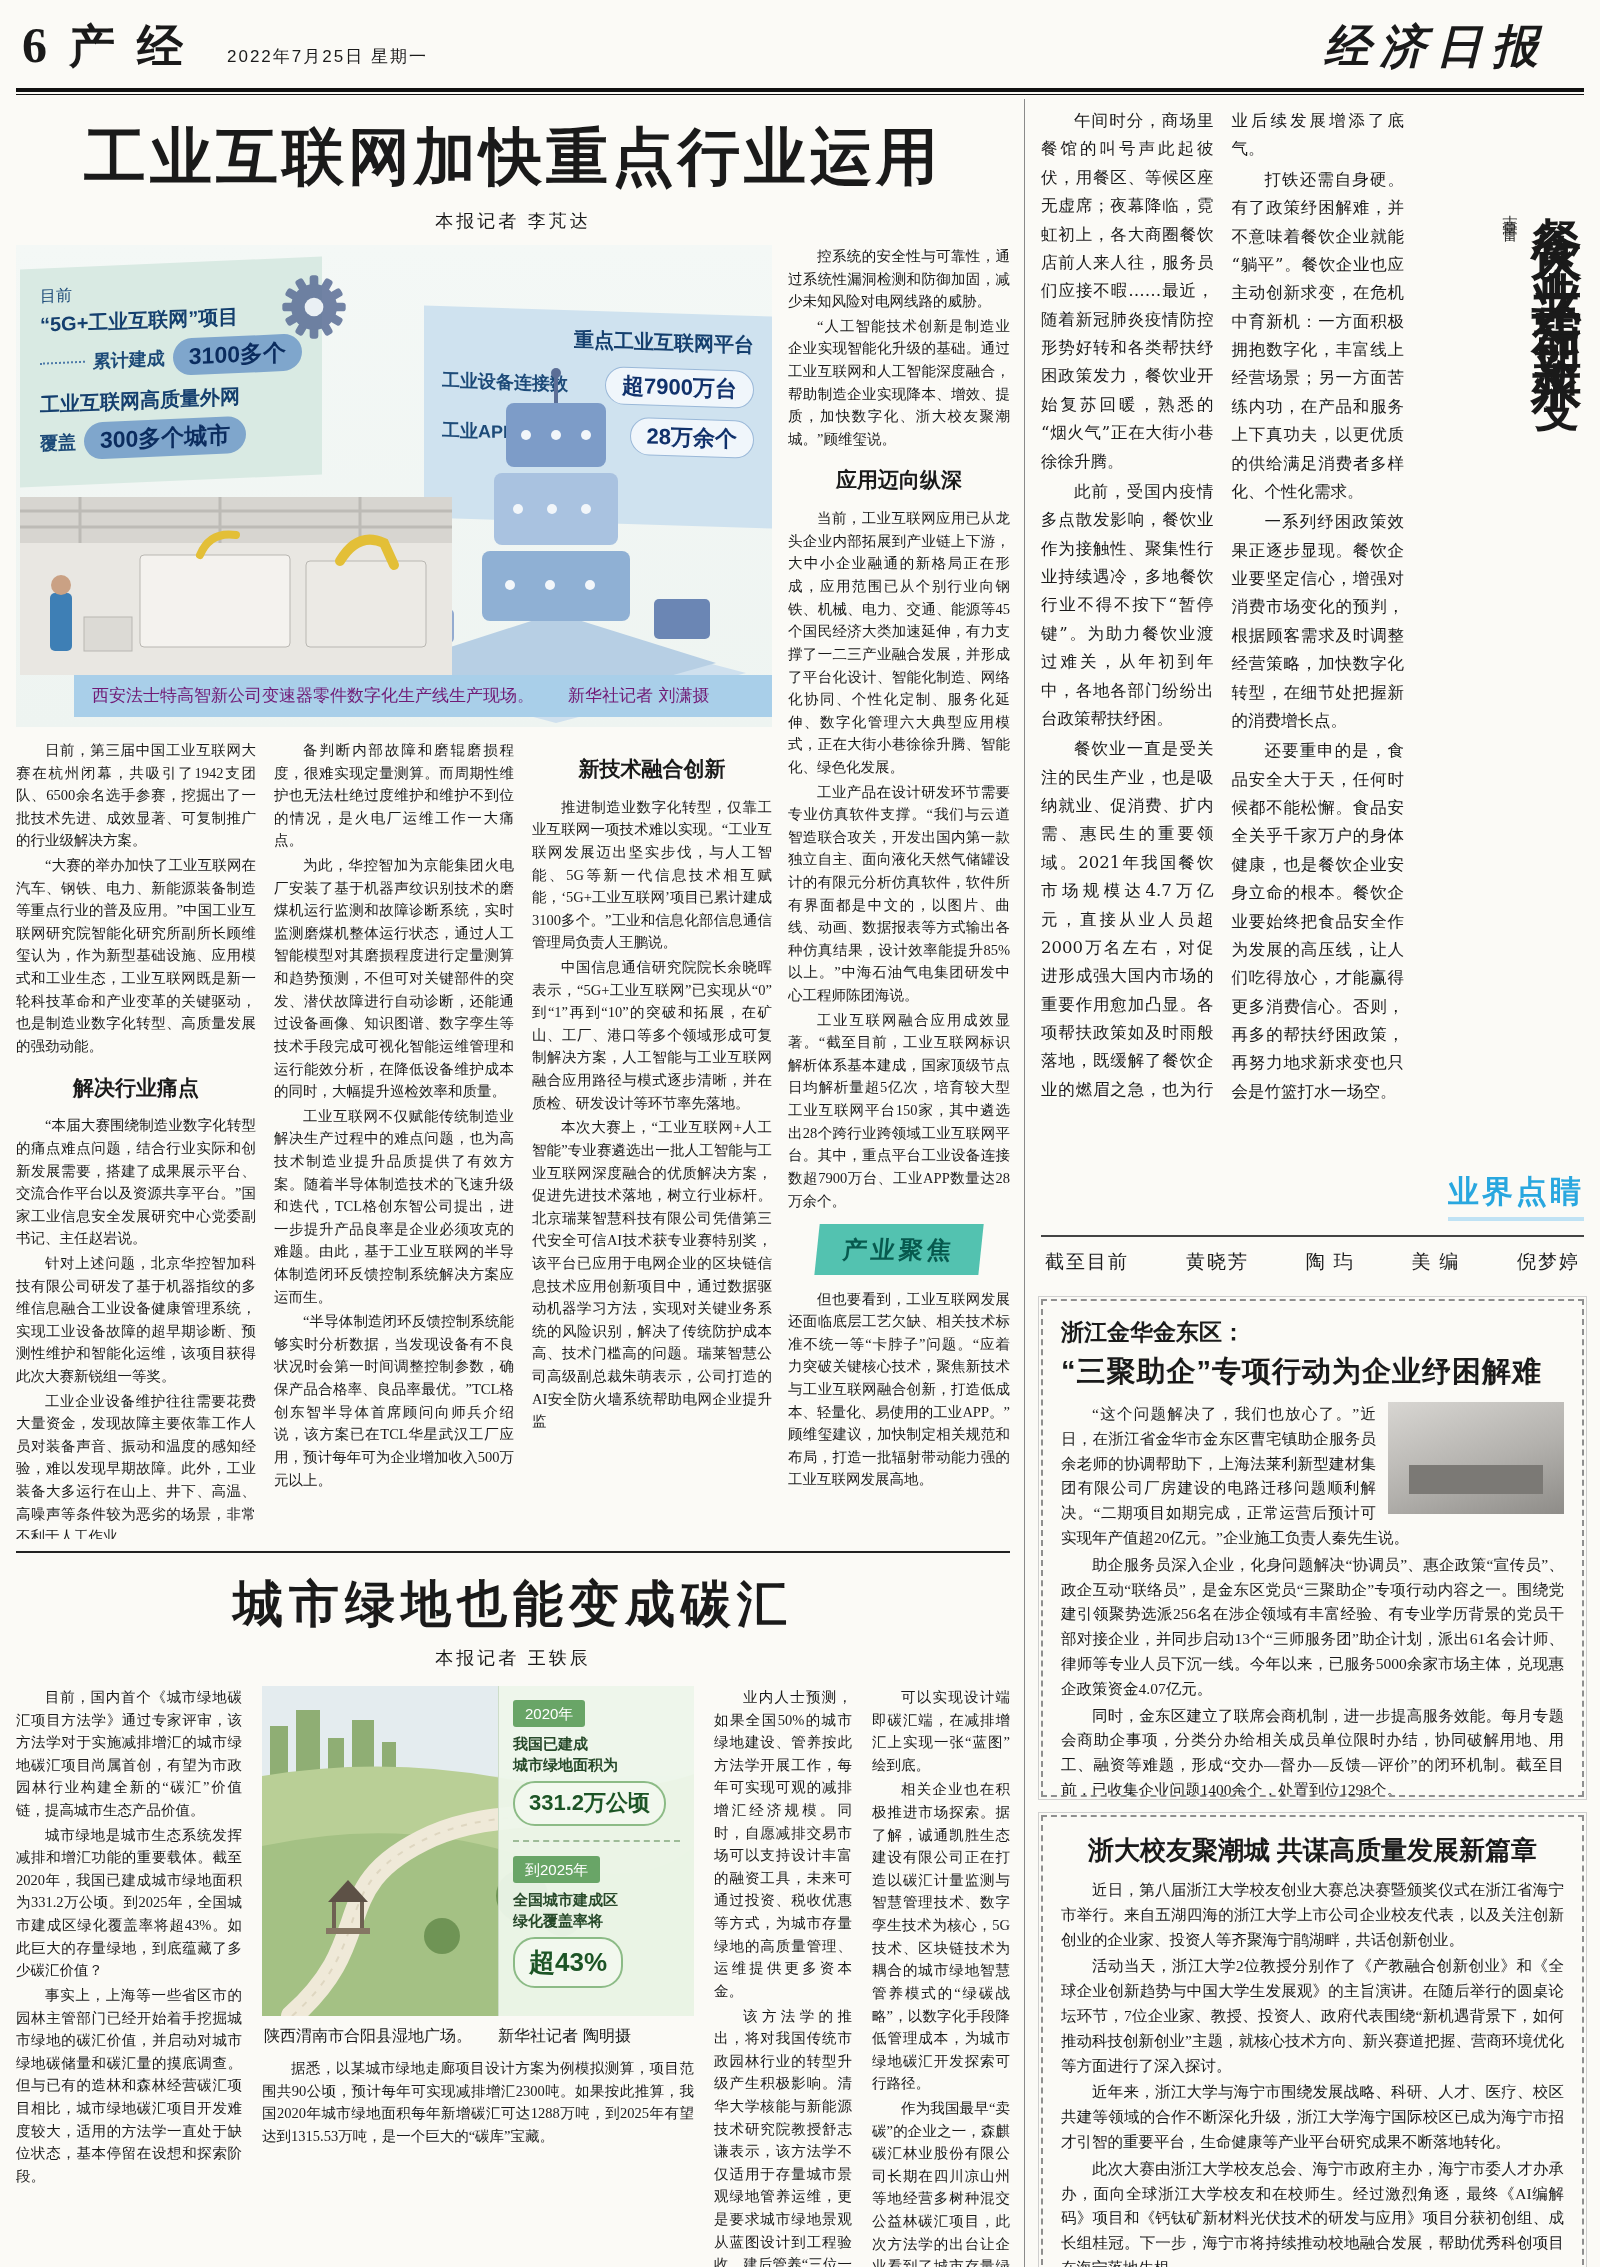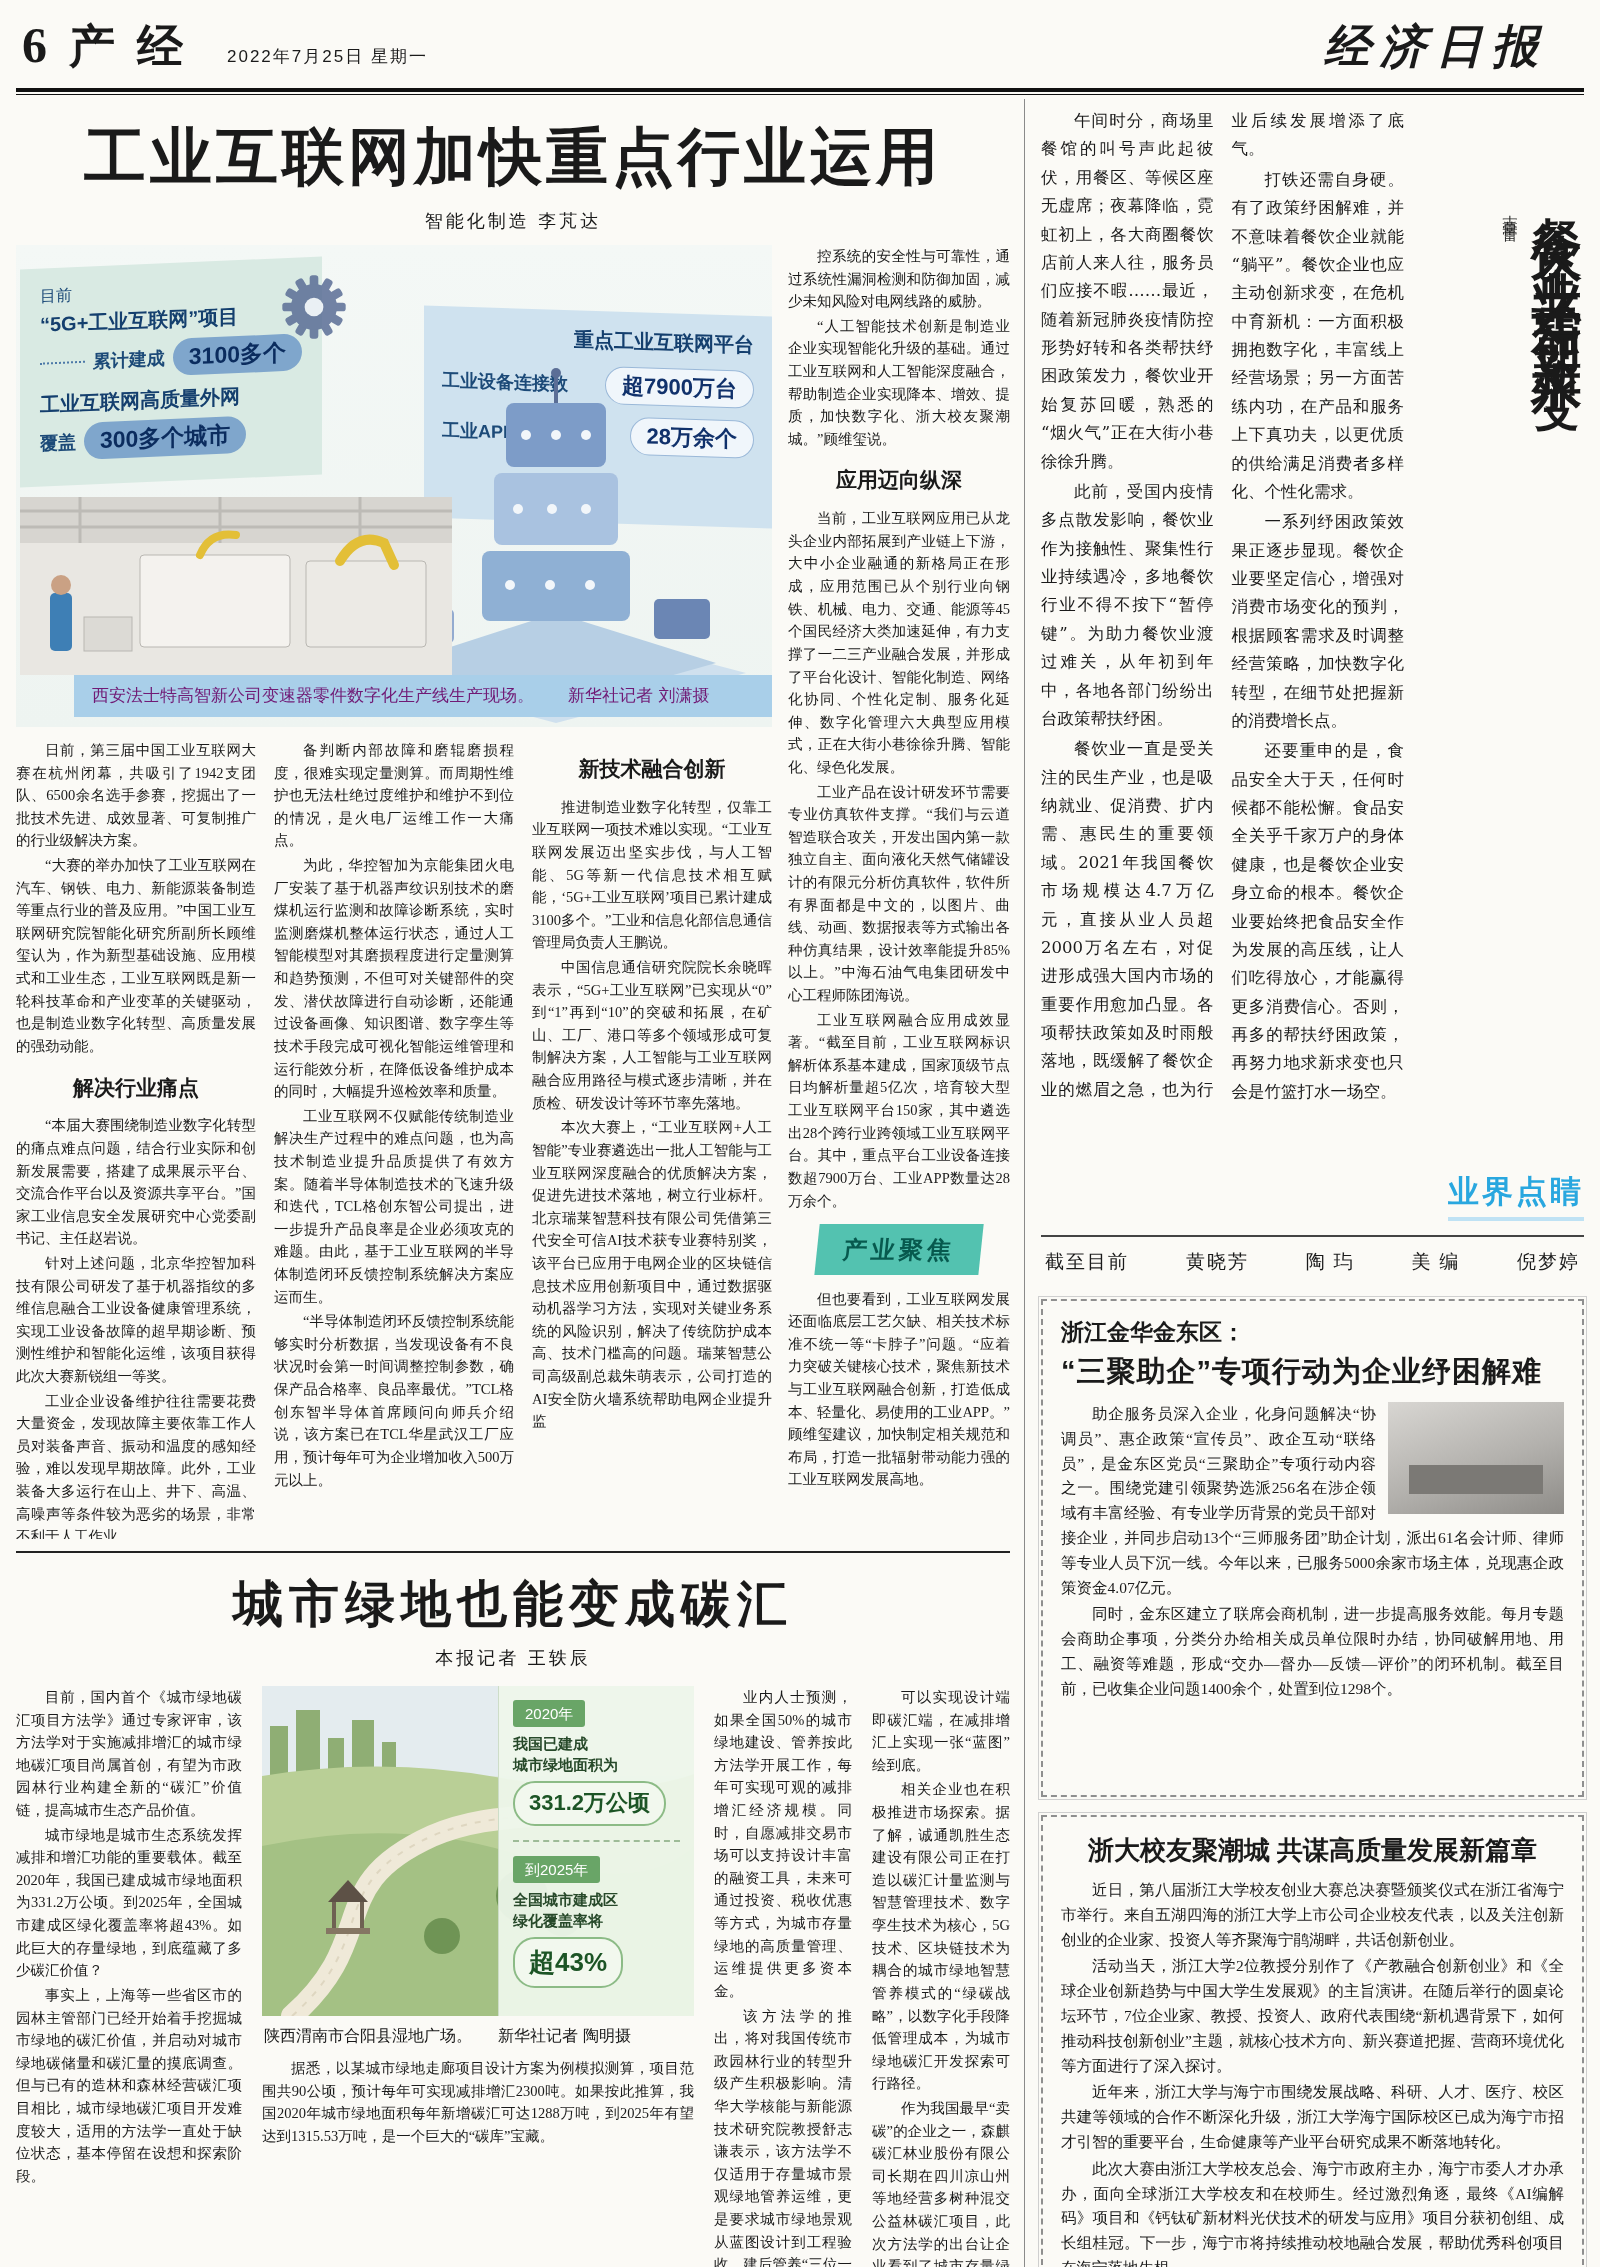--- a/index.html
+++ b/index.html
@@ -111,21 +111,21 @@
   </div>
   <div class="mast-rule"></div>
   <div class="mast-rule2"></div>
 
   <div class="content">
 
     <div class="main-area">
 
       <section>
         <h1 class="main-h1 t-hei">工业互联网加快重点行业运用</h1>
-        <div class="byline t-kai">智能化制造  李芃达</div>
+        <div class="byline t-kai">本报记者  李芃达</div>
 
         <div class="story-body">
           <div class="left-zone">
 
             <div class="infographic">
               <div class="panel-left">
                 <div class="ig-intro t-hei">目前</div>
                 <div class="ig-line t-hei">“5G+工业互联网”项目</div>
                 <div class="ig-row">
                   <span class="ig-lead"></span>
@@ -376,20 +376,21 @@
         <span>陶  玙</span>
         <span>美  编</span>
         <span>倪梦婷</span>
       </div>
 
       <div class="adbox box1">
         <div class="box-kicker t-hei">浙江金华金东区：</div>
         <div class="box-title t-hei">“三聚助企”专项行动为企业纾困解难</div>
         <div class="box-photo"></div>
         <div class="box-text">
+            <p>“这个问题解决了，我们也放心了。”近日，在浙江省金华市金东区曹宅镇助企服务员余老师的协调帮助下，上海法莱利新型建材集团有限公司厂房建设的电路迁移问题顺利解决。“二期项目如期完成，正常运营后预计可实现年产值超20亿元。”企业施工负责人秦先生说。</p>
             <p>助企服务员深入企业，化身问题解决“协调员”、惠企政策“宣传员”、政企互动“联络员”，是金东区党员“三聚助企”专项行动内容之一。围绕党建引领聚势选派256名在涉企领域有丰富经验、有专业学历背景的党员干部对接企业，并同步启动13个“三师服务团”助企计划，派出61名会计师、律师等专业人员下沉一线。今年以来，已服务5000余家市场主体，兑现惠企政策资金4.07亿元。</p>
             <p>同时，金东区建立了联席会商机制，进一步提高服务效能。每月专题会商助企事项，分类分办给相关成员单位限时办结，协同破解用地、用工、融资等难题，形成“交办—督办—反馈—评价”的闭环机制。截至目前，已收集企业问题1400余个，处置到位1298个。</p>
           </div>
 
       </div>
 
       <div class="adbox box2">
         <div class="box2-title t-hei">浙大校友聚潮城  共谋高质量发展新篇章</div>
         <div class="box-text">
             <p>近日，第八届浙江大学校友创业大赛总决赛暨颁奖仪式在浙江省海宁市举行。来自五湖四海的浙江大学上市公司企业校友代表，以及关注创新创业的企业家、投资人等齐聚海宁鹃湖畔，共话创新创业。</p>

